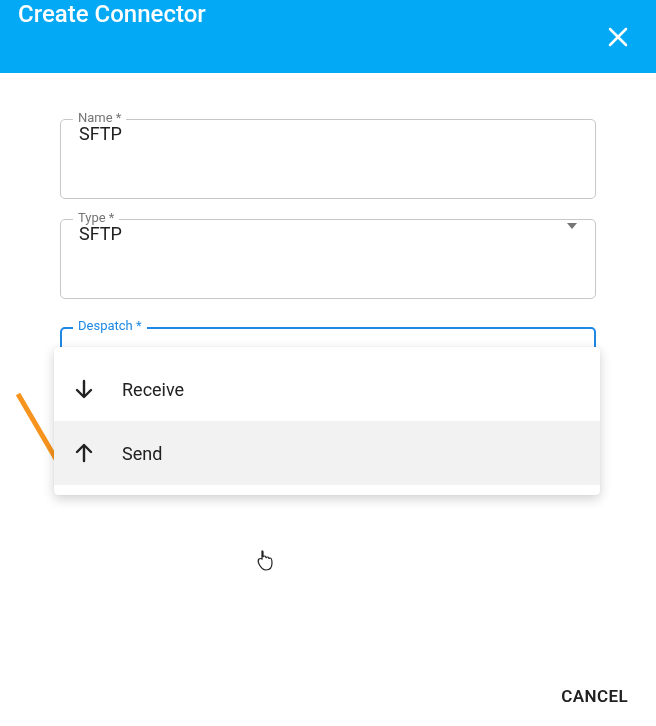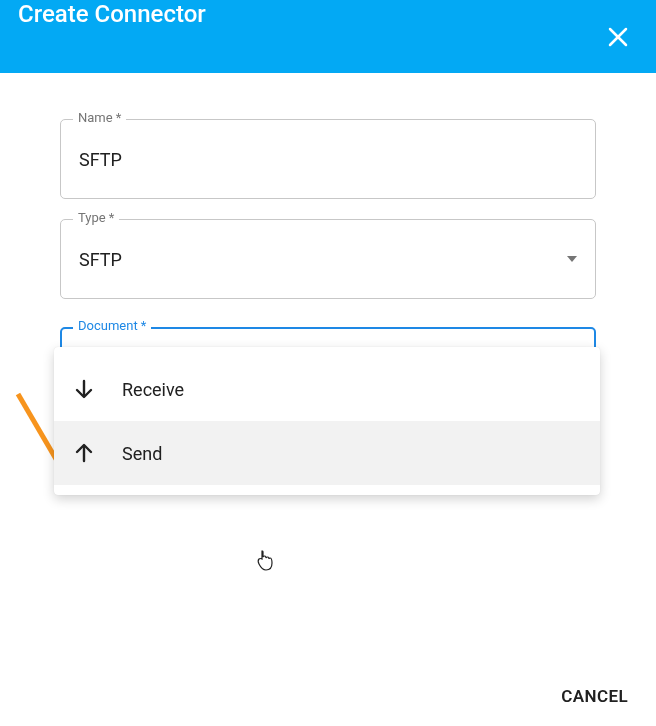--- a/index.html
+++ b/index.html
@@ -58,22 +58,22 @@
     }
     .field-label.active {
       color: #1e88e5;
     }
 
     .field-box {
       border: 1px solid #c7c7c7;
       border-radius: 5px;
       height: 80px;
       display: flex;
-      align-items: center;
-      padding: 9px 18px;
+      align-items: flex-start;
+      padding: 3px 18px;
       font-size: 18px;
       color: #212121;
       cursor: text;
       position: relative;
     }
     .field-box.select {
       cursor: pointer;
       justify-content: space-between;
     }
 
@@ -188,21 +188,21 @@
   <div class="field">
     <div class="field-label">Type *</div>
     <div class="field-box select">
       <span>SFTP</span>
       <span class="caret"></span>
     </div>
   </div>
 
 
   <div class="field" style="margin-top:28px;">
-    <div class="field-label active">Document *</div>
+    <div class="field-label active">Despatch *</div>
     <div class="field-box select active" style="height:80px;">
       <span></span>
     </div>
 
     <div class="dropdown-menu">
       <div class="dropdown-item">
         <span class="dd-icon">
           <svg width="24" height="24" viewBox="0 0 24 24">
             <line x1="12" y1="4" x2="12" y2="19" stroke="#212121" stroke-width="2.4" stroke-linecap="round"></line>
             <polyline points="5,13 12,20 19,13" fill="none" stroke="#212121" stroke-width="2.4" stroke-linecap="round" stroke-linejoin="round"></polyline>

